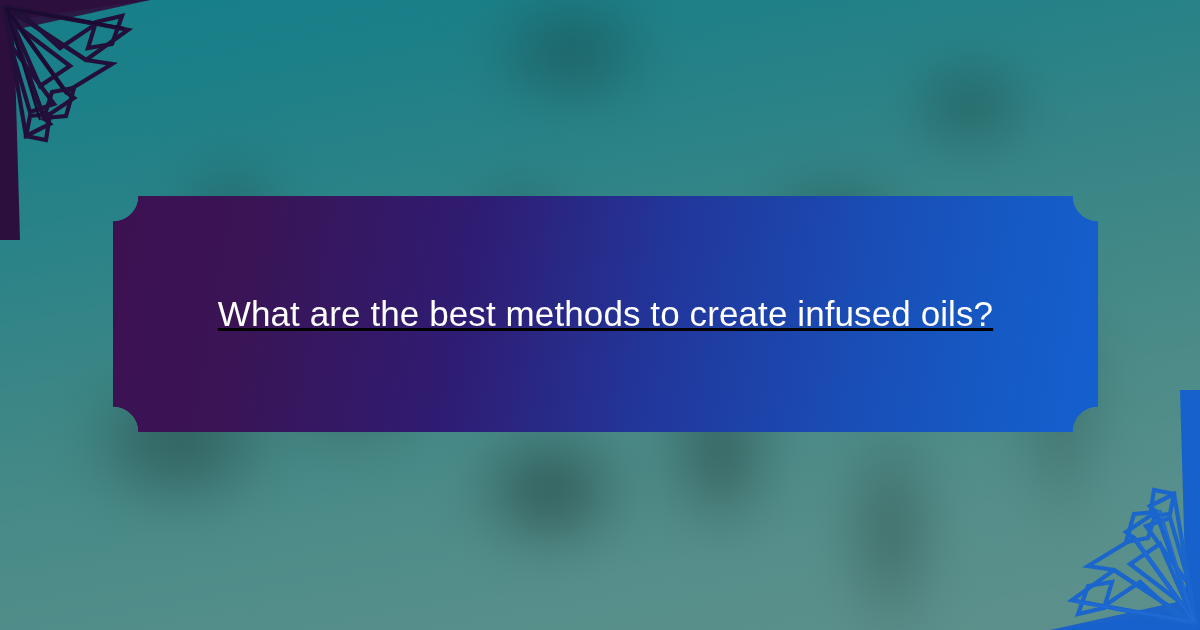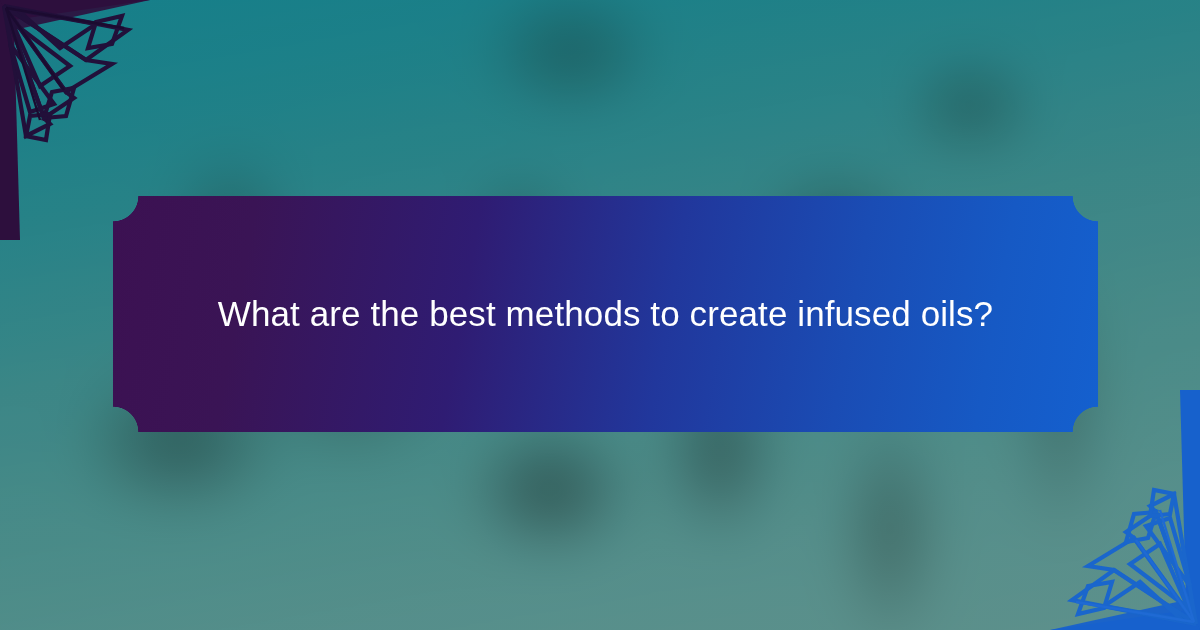--- a/index.html
+++ b/index.html
@@ -63,20 +63,21 @@
       radial-gradient(circle 26px at 100% 0, transparent 0 25px, #000 25.6px),
       radial-gradient(circle 26px at 0 100%, transparent 0 25px, #000 25.6px),
       radial-gradient(circle 26px at 100% 100%, transparent 0 25px, #000 25.6px);
     -webkit-mask-composite:source-in;
     mask-image:
       radial-gradient(circle 26px at 0 0, transparent 0 25px, #000 25.6px),
       radial-gradient(circle 26px at 100% 0, transparent 0 25px, #000 25.6px),
       radial-gradient(circle 26px at 0 100%, transparent 0 25px, #000 25.6px),
       radial-gradient(circle 26px at 100% 100%, transparent 0 25px, #000 25.6px);
     mask-composite:intersect;
+    text-decoration:underline;
   }
   #banner-title {
     color:#ffffff;
     font-size:35px;
     font-weight:400;
     line-height:1.54;
     text-align:center;
     max-width:790px;
     letter-spacing:.1px;
   }

